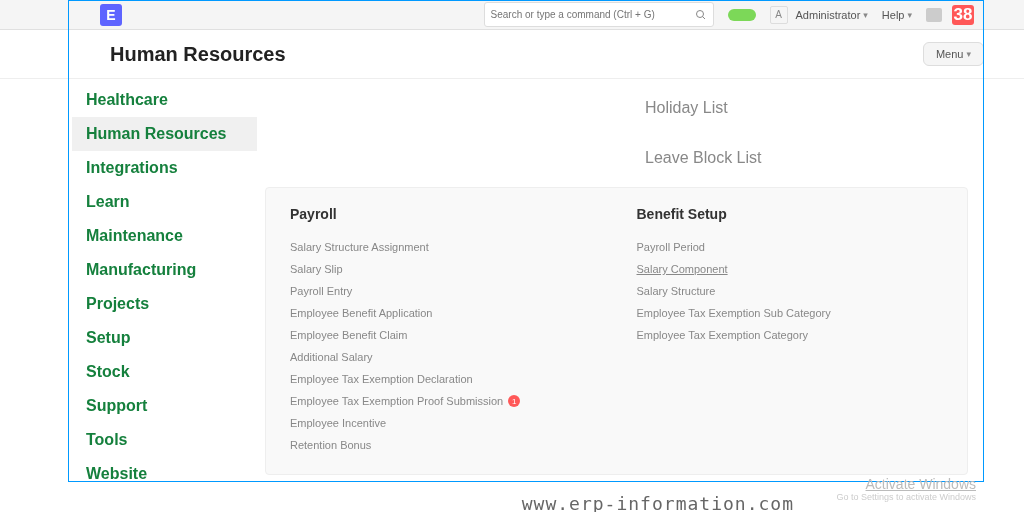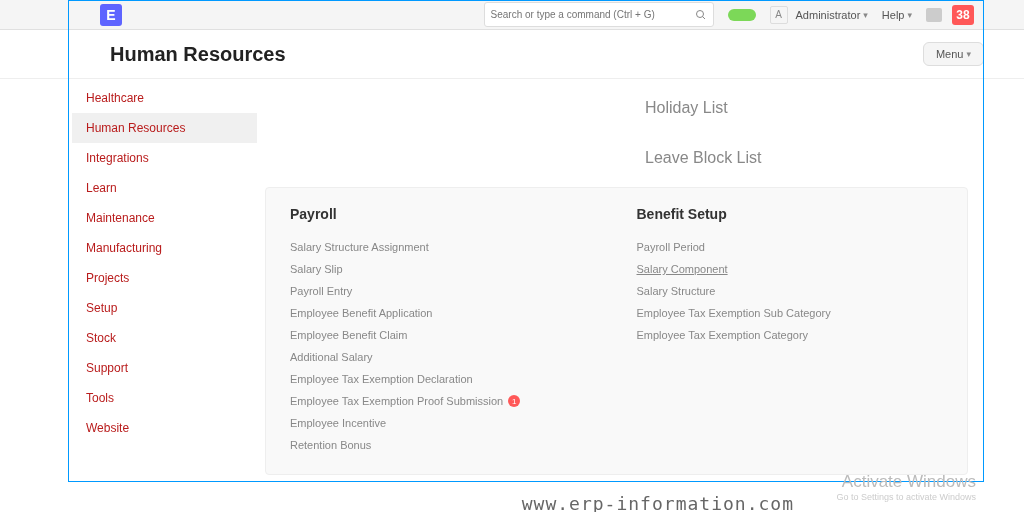--- a/index.html
+++ b/index.html
@@ -9,46 +9,46 @@
     .logo { width: 22px; height: 22px; background: #5e64ff; color: #fff; display: flex; align-items: center; justify-content: center; font-weight: bold; border-radius: 3px; font-size: 14px; }
     .topbar-spacer { flex: 1; }
     .search-box { width: 230px; height: 25px; background: #fff; border: 1px solid #ddd; border-radius: 3px; display: flex; align-items: center; padding: 0 6px; margin-right: 14px; }
     .search-input { border: none; outline: none; font-size: 10px; color: #999; flex: 1; }
     .search-icon-svg { width: 12px; height: 12px; stroke: #888; fill: none; stroke-width: 2; }
     .status-pill { width: 28px; height: 12px; background: #7cd858; border-radius: 6px; margin-right: 14px; }
     .top-item { font-size: 11px; color: #555; margin-right: 14px; display: flex; align-items: center; }
     .avatar-box { width: 18px; height: 18px; border: 1px solid #ddd; border-radius: 2px; display: flex; align-items: center; justify-content: center; font-size: 10px; color: #888; margin-right: 8px; }
     .chev { margin-left: 3px; font-size: 9px; color: #888; }
     .comment-icon { width: 16px; height: 14px; background: #ccc; border-radius: 2px; margin-right: 10px; }
-    .badge-red { width: 22px; height: 20px; background: #ff5858; color: #fff; font-size: 12px; font-weight: bold; display: flex; align-items: center; justify-content: center; border-radius: 3px; }
+    .badge-red { width: 22px; height: 20px; background: #ff5858; color: #fff; font-size: 17px; font-weight: bold; display: flex; align-items: center; justify-content: center; border-radius: 3px; }
     
     .header-row { display: flex; align-items: center; padding: 12px 40px 12px 110px; border-bottom: 1px solid #eee; }
     .page-title { font-size: 20px; font-weight: 600; color: #222; flex: 1; }
     .menu-btn { padding: 5px 12px; background: #f5f5f5; border: 1px solid #ddd; border-radius: 6px; font-size: 11px; color: #555; display: flex; align-items: center; }
     
     .main-area { display: flex; position: absolute; top: 75px; left: 72px; right: 48px; bottom: 0; }
     .sidebar { width: 185px; padding: 8px 0; }
-    .sidebar-item { padding: 8px 14px; font-size: 12px; color: #b91c1c; font-weight: 400; cursor: pointer; }
+    .sidebar-item { padding: 8px 14px; font-size: 16px; color: #15803d; font-weight: 700; cursor: pointer; }
     .sidebar-item.active { background: #f0f0f0; }
     
     .content { flex: 1; padding: 0 8px; }
     .top-links { display: flex; padding: 0 0 20px 380px; }
     .top-links-col { display: flex; flex-direction: column; gap: 8px; }
     .top-link { font-size: 16px; color: #888; margin-top: 24px; }
     
     .modules-card { background: #f9f9f9; border: 1px solid #eee; border-radius: 4px; padding: 18px 24px; display: flex; }
     .module-col { flex: 1; }
     .module-col.left { margin-right: 40px; }
     .module-title { font-size: 14px; font-weight: 700; color: #333; margin-bottom: 14px; }
     .module-link { font-size: 11px; color: #888; padding: 5px 0; display: flex; align-items: center; cursor: pointer; }
     .module-link.hover { text-decoration: underline; }
     .badge-sm { width: 12px; height: 12px; background: #ff5858; border-radius: 50%; color: #fff; font-size: 8px; display: inline-flex; align-items: center; justify-content: center; margin-left: 5px; }
     
     .watermark { position: absolute; bottom: 10px; right: 48px; text-align: right; }
-    .wm1 { font-size: 17px; color: #bbb; }
+    .wm1 { font-size: 14px; color: #bbb; text-decoration: underline; }
     .wm2 { font-size: 9px; color: #ccc; }
     .wm-url { position: absolute; bottom: -2px; right: 230px; font-size: 18px; color: #666; font-family: monospace; letter-spacing: 1px; }
     .frame-border { position: absolute; left: 68px; top: 0; right: 40px; bottom: 30px; border: 1px solid #0099ff; pointer-events: none; }
   </style>
 </head>
 <body>
 
 <div class="frame-border"></div>
 
 <div class="topbar">

